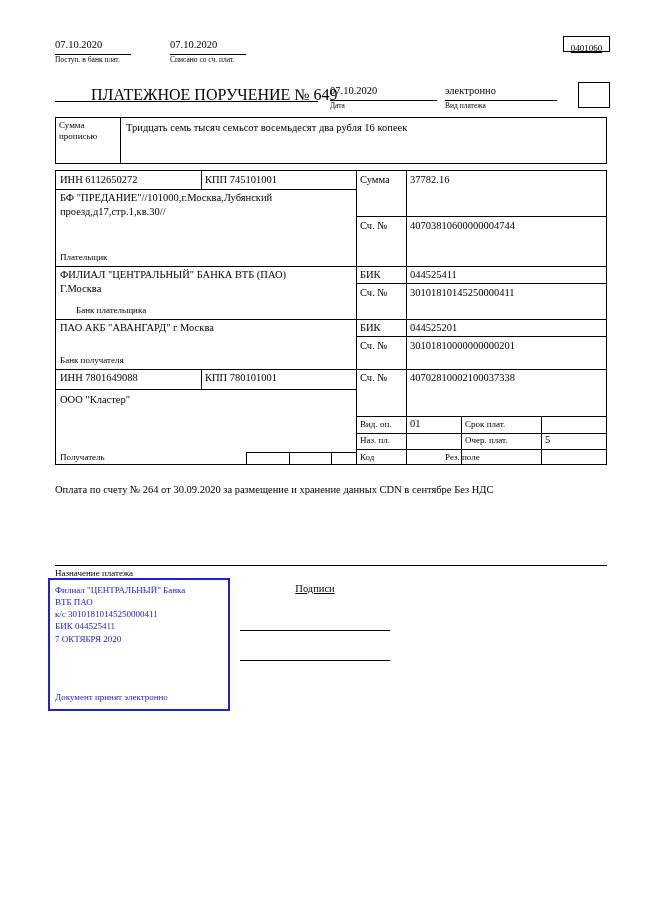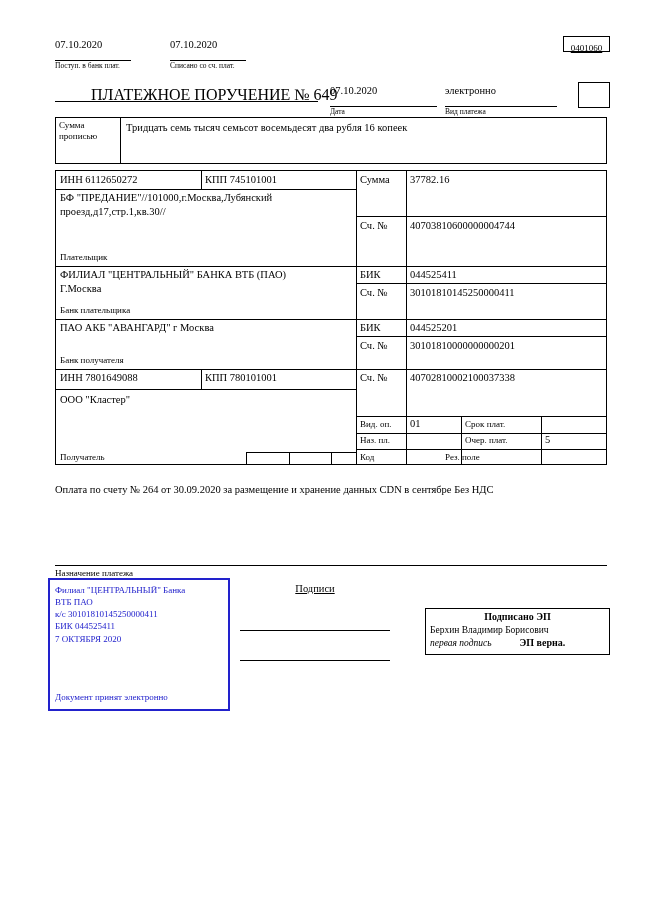--- a/index.html
+++ b/index.html
@@ -7,21 +7,21 @@
   body { font-family:"Liberation Serif", serif; color:var(--ink,#000); }
   .doc { position:relative; width:660px; height:919px; background:#fff; overflow:hidden; }
   .abs { position:absolute; }
   .t  { font-size:10.5px; line-height:1.3; }
   .tb { font-size:16px; font-weight:normal; line-height:1.2;margin-left:36px; }
   .lab { font-size:9px; line-height:1.2; }
   .tiny { font-size:7.5px; line-height:1.3; }
   .hl { position:absolute; height:1px; background:var(--ink,#000); }
   .vl { position:absolute; width:1px; background:var(--ink,#000); }
   .box { position:absolute; border:1px solid var(--ink,#000); }
-  .bb { border-bottom:1px solid var(--ink,#000); padding-bottom:8px; }
+  .bb { border-bottom:1px solid var(--ink,#000); padding-bottom:2px; }
   .center { text-align:center;text-decoration:underline; }
   .stamp {
     position:absolute; left:48px; top:578px; width:182px; height:133px;
     border:2px solid var(--stamp-blue,#2222cc); color:var(--stamp-blue,#2222cc);
     font-size:9px; line-height:1.35; padding:4px 5px;
   }
   .stamp .gap1 { }
   .stamp .note { position:absolute; left:5px; bottom:6px; }
   .esign {
     position:absolute; left:425px; top:608px; width:185px; height:47px;
@@ -98,21 +98,21 @@
     <div class="abs t" style="left:149px;top:2px">КПП 745101001</div>
     <div class="abs t" style="left:4px;top:20px;width:292px">БФ "ПРЕДАНИЕ"//101000,г.Москва,Лубянский проезд,д17,стр.1,кв.30//</div>
     <div class="abs lab" style="left:4px;top:81px">Плательщик</div>
     <div class="abs t" style="left:304px;top:2px">Сумма</div>
     <div class="abs t" style="left:354px;top:2px">37782.16</div>
     <div class="abs t" style="left:304px;top:48px">Сч. №</div>
     <div class="abs t" style="left:354px;top:48px">40703810600000004744</div>
 
     <div class="abs t" style="left:4px;top:97px">ФИЛИАЛ "ЦЕНТРАЛЬНЫЙ" БАНКА ВТБ (ПАО)</div>
     <div class="abs t" style="left:4px;top:111px">Г.Москва</div>
-    <div class="abs lab" style="left:4px;top:134px">Банк плательщика</div>
+    <div class="abs lab" style="left:20px;top:134px">Банк плательщика</div>
     <div class="abs t" style="left:304px;top:97px">БИК</div>
     <div class="abs t" style="left:354px;top:97px">044525411</div>
     <div class="abs t" style="left:304px;top:115px">Сч. №</div>
     <div class="abs t" style="left:354px;top:115px">30101810145250000411</div>
 
     <div class="abs t" style="left:4px;top:150px">ПАО АКБ "АВАНГАРД" г Москва</div>
     <div class="abs lab" style="left:4px;top:184px">Банк получателя</div>
     <div class="abs t" style="left:304px;top:150px">БИК</div>
     <div class="abs t" style="left:354px;top:150px">044525201</div>
     <div class="abs t" style="left:304px;top:168px">Сч. №</div>
@@ -144,22 +144,14 @@
 
   <div class="stamp">
     <div>Филиал "ЦЕНТРАЛЬНЫЙ" Банка</div>
     <div>ВТБ ПАО</div>
     <div>к/с 30101810145250000411</div>
     <div>БИК 044525411</div>
     <div class="gap1">7 ОКТЯБРЯ 2020</div>
     <div class="note">Документ принят электронно</div>
   </div>
 
-  <div class="esign">
-    <div class="title">Подписано ЭП</div>
-    <div>Берхин Владимир Борисович</div>
-    <div class="row">
-      <span class="kind">первая подпись</span>
-      <span class="valid">ЭП верна.</span>
-    </div>
-  </div>
 
 </div>
 
 </body></html>

